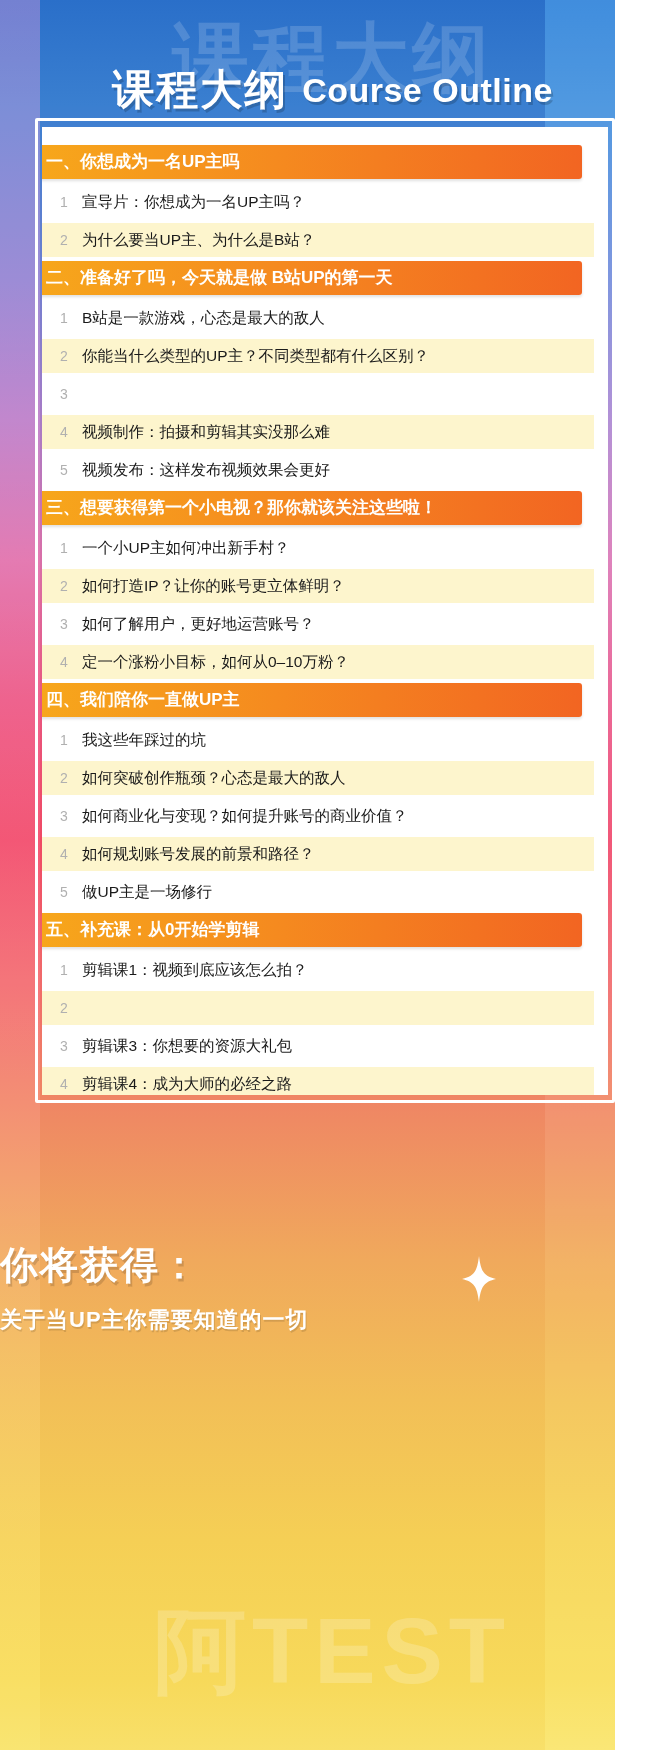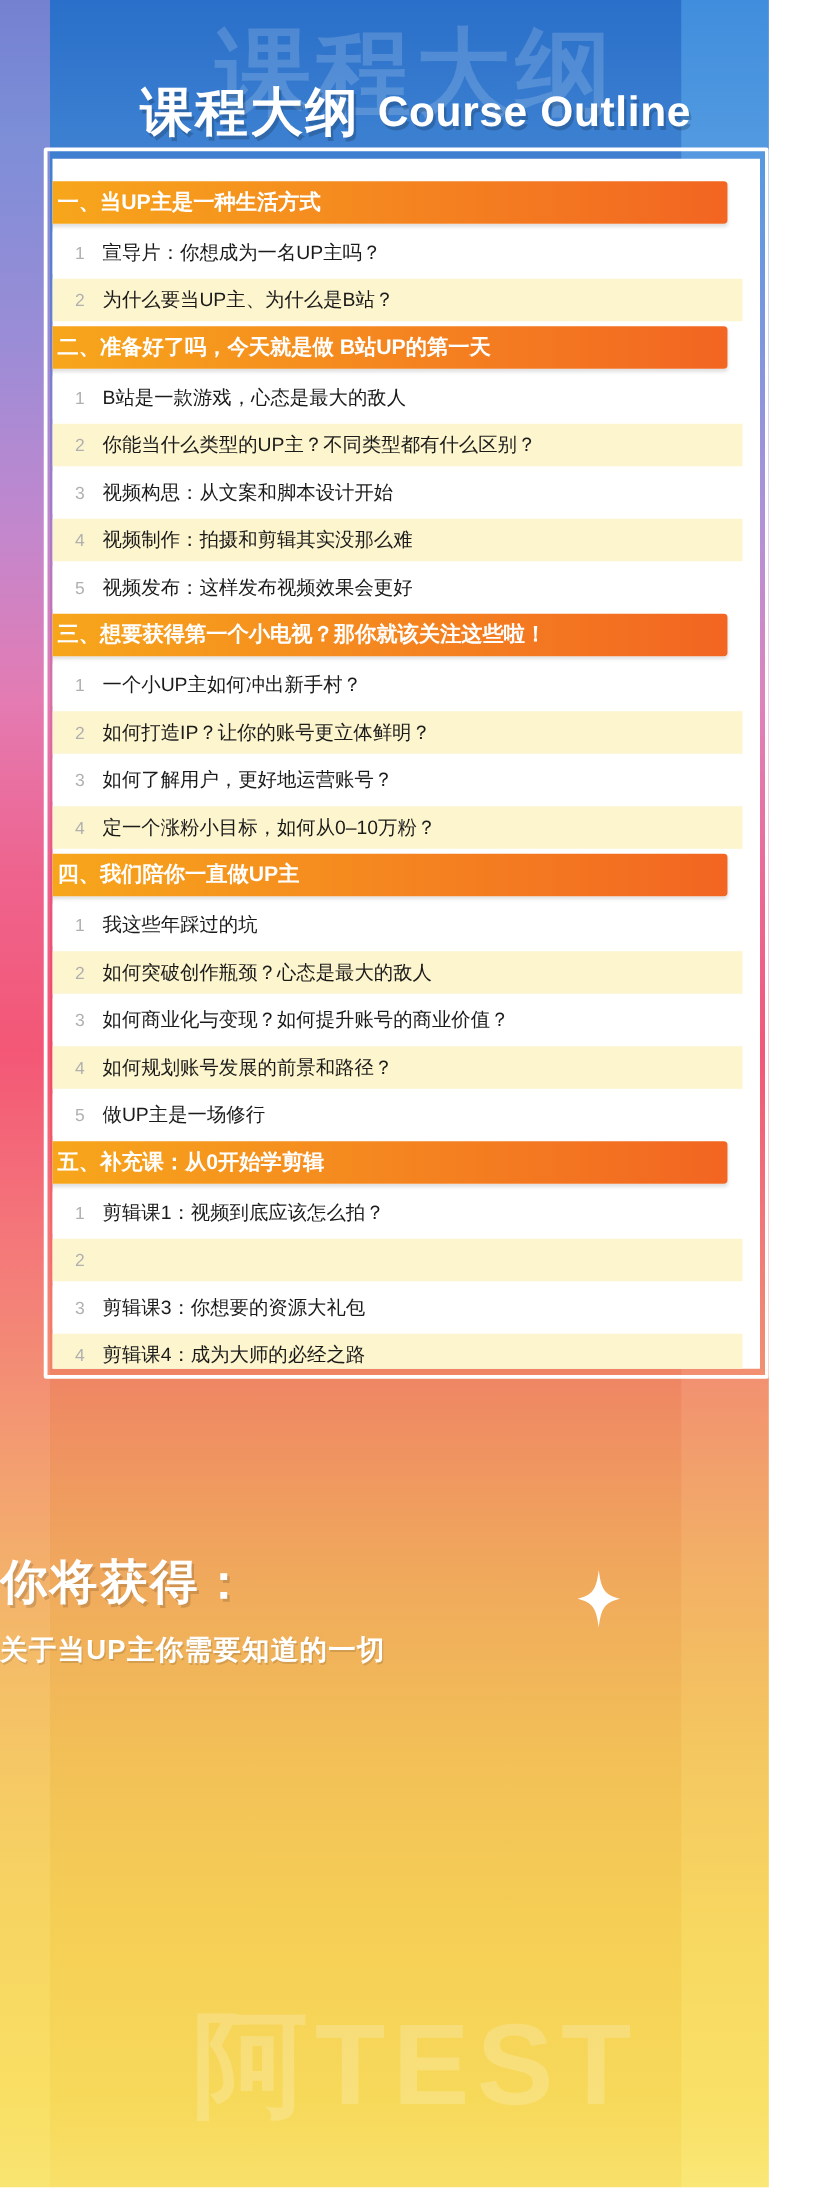--- a/index.html
+++ b/index.html
@@ -244,21 +244,21 @@
 
   <div class="header">
     <span class="cn">课程大纲</span><span class="en">Course Outline</span>
   </div>
 
   <div class="card-outer"></div>
 
   <div class="card-inner">
 
     <div class="section">
-      <div class="section-header">一、当UP主是一种生活方式</div>
+      <div class="section-header">一、你想成为一名UP主吗</div>
       <ul class="items">
         <li class="item">
           <span class="num">1</span>
           <span class="txt">宣导片：你想成为一名UP主吗？</span>
         </li>
         <li class="item alt">
           <span class="num">2</span>
           <span class="txt">为什么要当UP主、为什么是B站？</span>
         </li>
       </ul>
@@ -270,21 +270,20 @@
         <li class="item">
           <span class="num">1</span>
           <span class="txt">B站是一款游戏，心态是最大的敌人</span>
         </li>
         <li class="item alt">
           <span class="num">2</span>
           <span class="txt">你能当什么类型的UP主？不同类型都有什么区别？</span>
         </li>
         <li class="item">
           <span class="num">3</span>
-          <span class="txt">视频构思：从文案和脚本设计开始</span>
         </li>
         <li class="item alt">
           <span class="num">4</span>
           <span class="txt">视频制作：拍摄和剪辑其实没那么难</span>
         </li>
         <li class="item">
           <span class="num">5</span>
           <span class="txt">视频发布：这样发布视频效果会更好</span>
         </li>
       </ul>

